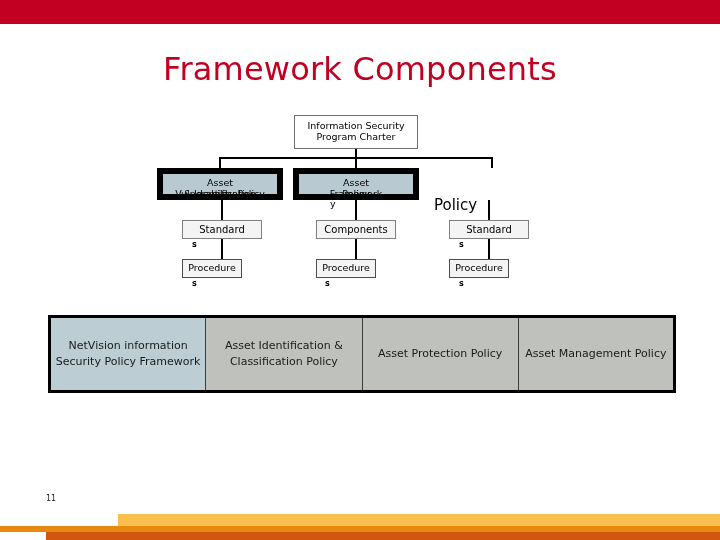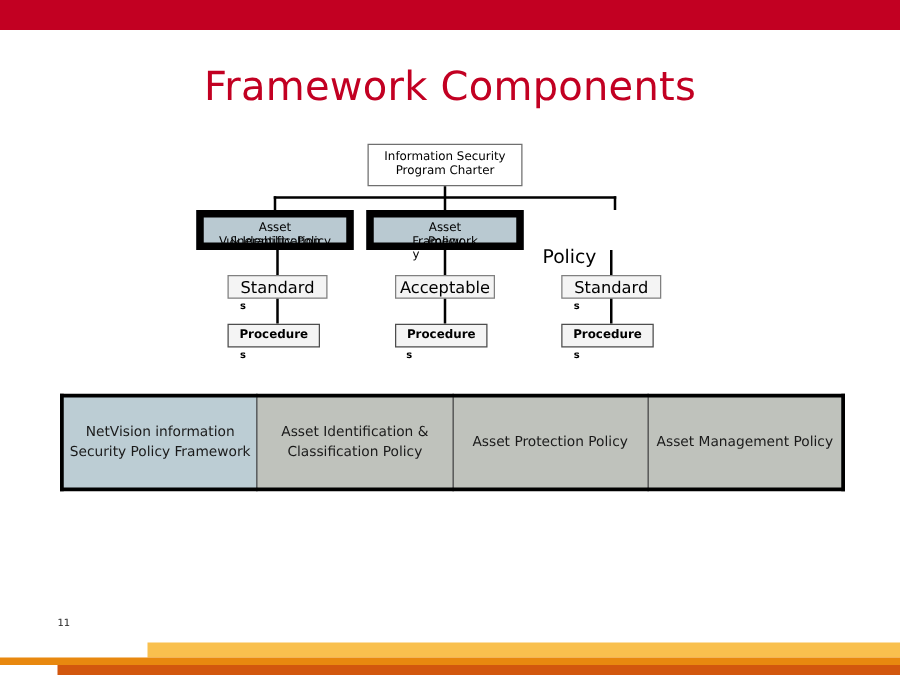--- a/index.html
+++ b/index.html
@@ -72,34 +72,33 @@
 
   
   .policy .line1 { display:block; }
   .policy .line2 { display:block; position: relative; }
   .ovl { position: absolute; left: 0; right: 0; }
 
   .std {
     width: 80px; height: 19px;
     border: 1px solid #808080;
     background: #f4f4f4;
-    font-size: 13px;
+    font-size: 10px;
     padding-top: 3px;
   }
   .std-1 { left: 182px; top: 220px; }
   .std-2 { left: 316px; top: 220px; }
   .std-3 { left: 449px; top: 220px; }
 
   .proc {
-    width: 74px; height: 19px;
+    width: 60px; height: 19px;
     border: 1px solid #4d4d4d;
     background: #f4f4f4;
     font-size: 9.5px;
     padding-top: 3px;
-    font-weight: bold;
   }
   .proc-1 { left: 182px; top: 259px; }
   .proc-2 { left: 316px; top: 259px; }
   .proc-3 { left: 449px; top: 259px; }
 
   
   .spill {
     position: absolute;
     font-size: 8px;
     color: #000;
@@ -188,21 +187,21 @@
     <span class="spill" style="left:434px; top:196px; font-weight:normal; font-size:15px;">Policy</span>
 
     <div class="conn" style="left:221px; top:200px; width:2px; height:20px;"></div>
     <div class="conn" style="left:355px; top:200px; width:2px; height:20px;"></div>
     <div class="conn" style="left:488px; top:200px; width:2px; height:20px;"></div>
 
     <div class="dbox std std-1">
       <span>Standard</span>
     </div>
     <div class="dbox std std-2">
-      <span>Acceptable</span>
+      <span>Components</span>
     </div>
     <div class="dbox std std-3">
       <span>Standard</span>
     </div>
 
     <span class="spill" style="left:192px; top:240px;">s</span>
     <span class="spill" style="left:459px; top:240px;">s</span>
 
     <div class="conn" style="left:221px; top:239px; width:2px; height:20px;"></div>
     <div class="conn" style="left:355px; top:239px; width:2px; height:20px;"></div>

